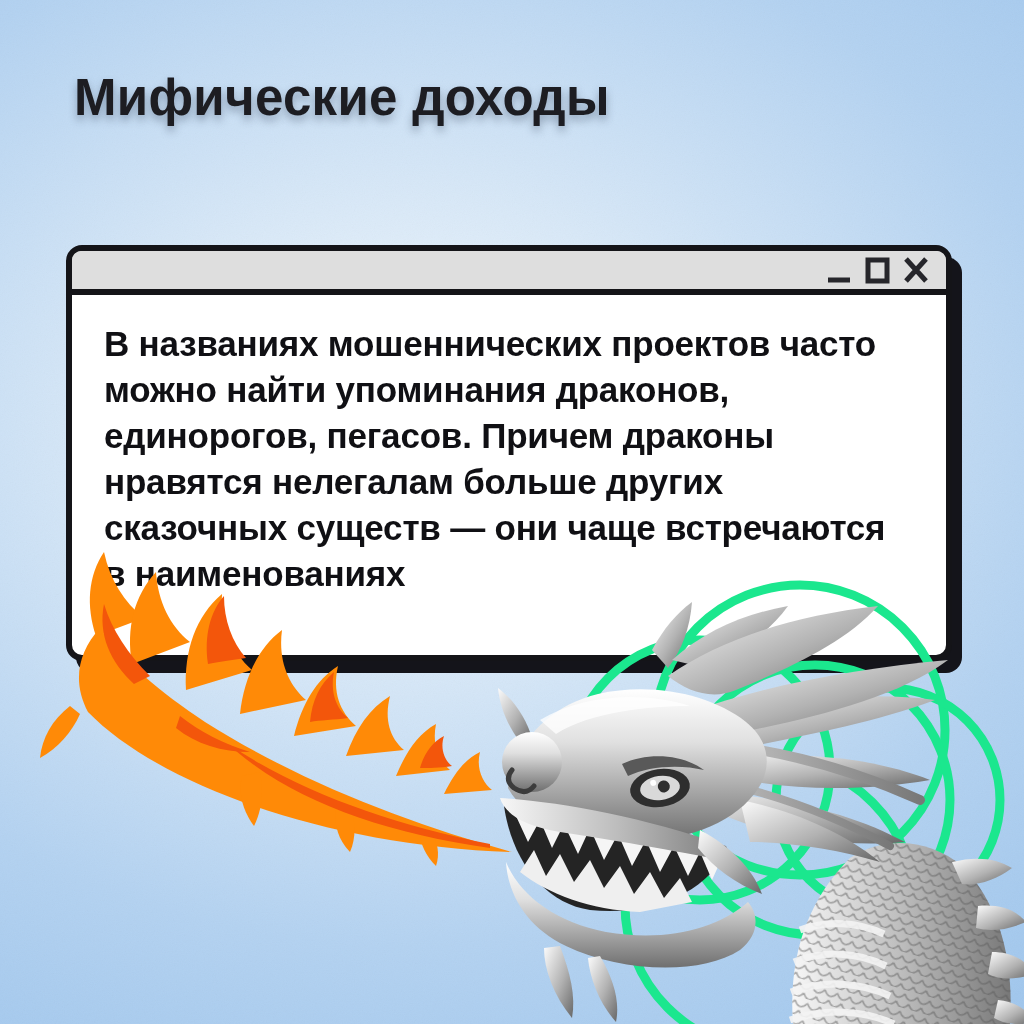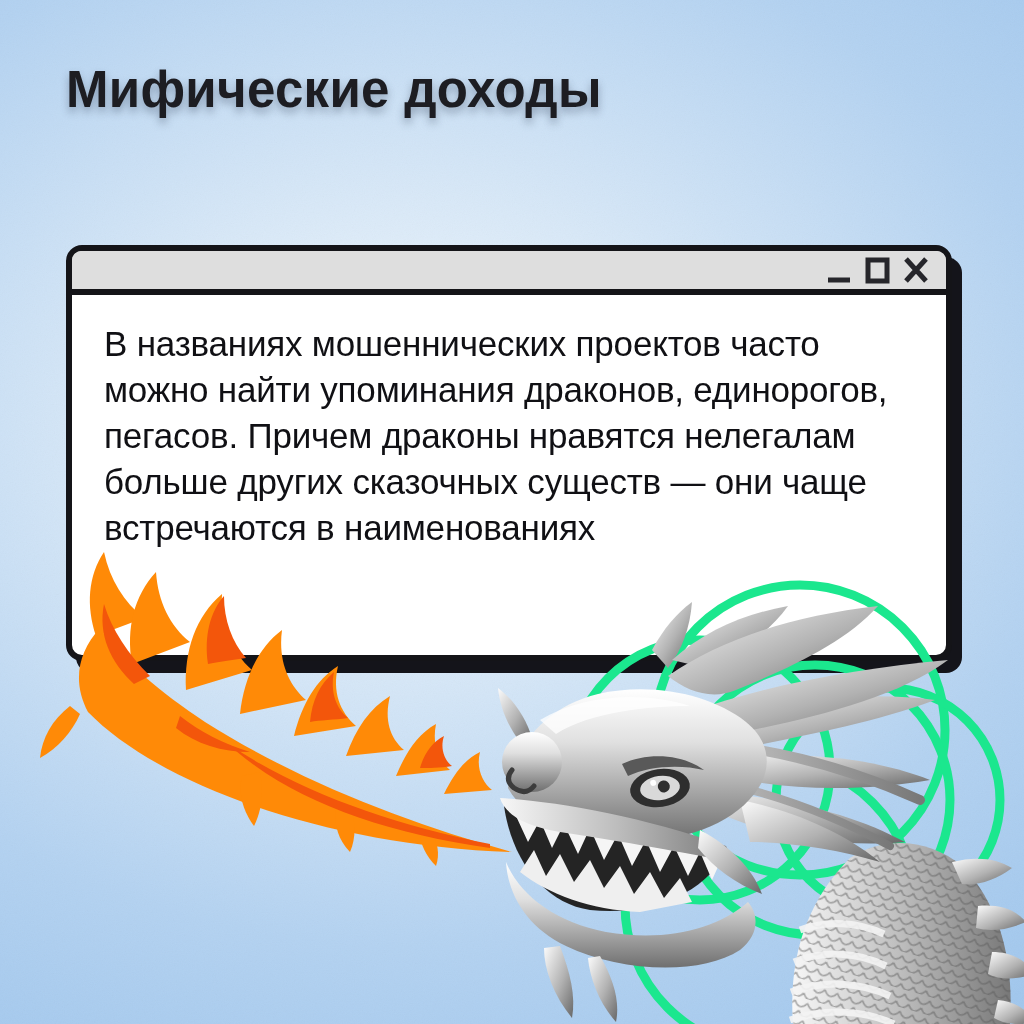--- a/index.html
+++ b/index.html
@@ -3,40 +3,40 @@
 <meta charset="utf-8">
 <style>
   html,body{margin:0;padding:0;background:#9cc3ec;}
   .canvas{
     position:relative;width:1024px;height:1024px;overflow:hidden;
     font-family:"Liberation Sans","DejaVu Sans",sans-serif;
     background:radial-gradient(ellipse 980px 760px at 40% 42%, #f4fafe 0%, #d9e9f8 30%, #b3d2f1 68%, #9fc6ed 100%);
   }
   .noise{position:absolute;inset:0;z-index:0;pointer-events:none;}
   .headline{
-    position:absolute;left:62px;top:54px;z-index:1;margin:4px;
+    position:absolute;left:62px;top:54px;z-index:1;margin:12px;
     font-size:51px;line-height:64px;font-weight:bold;color:#1d1d22;letter-spacing:.3px;
     text-shadow:0 5px 9px rgba(45,58,82,.38);
   }
   .headline span{display:block;}
   .window{
     position:absolute;left:66px;top:245px;width:874px;height:404px;z-index:2;
     background:#ffffff;border:6px solid #141418;border-radius:16px;
     box-shadow:10px 12px 0 0 #14141a;
   }
   .titlebar{
     height:38px;background:#dedede;border-bottom:6px solid #141418;
     border-radius:9px 9px 0 0;display:flex;align-items:center;justify-content:flex-end;
     gap:12px;padding-right:16px;
   }
   .ctl{display:flex;align-items:flex-end;height:28px;cursor:pointer;}
   .ctl svg{display:block;}
   .window-body{padding:26px 30px 0 32px;}
   .window-body p{
-    margin:0;font-size:35px;line-height:46px;font-weight:normal;color:#101014;
+    margin:0;font-size:35px;line-height:46px;font-weight:bold;color:#101014;
     letter-spacing:-.2px;max-width:800px;
   }
   .illustration{position:absolute;inset:0;z-index:3;pointer-events:none;}
 </style>
 </head>
 <body>
 
 <div class="canvas">
 
   <svg class="noise" width="1024" height="1024">

